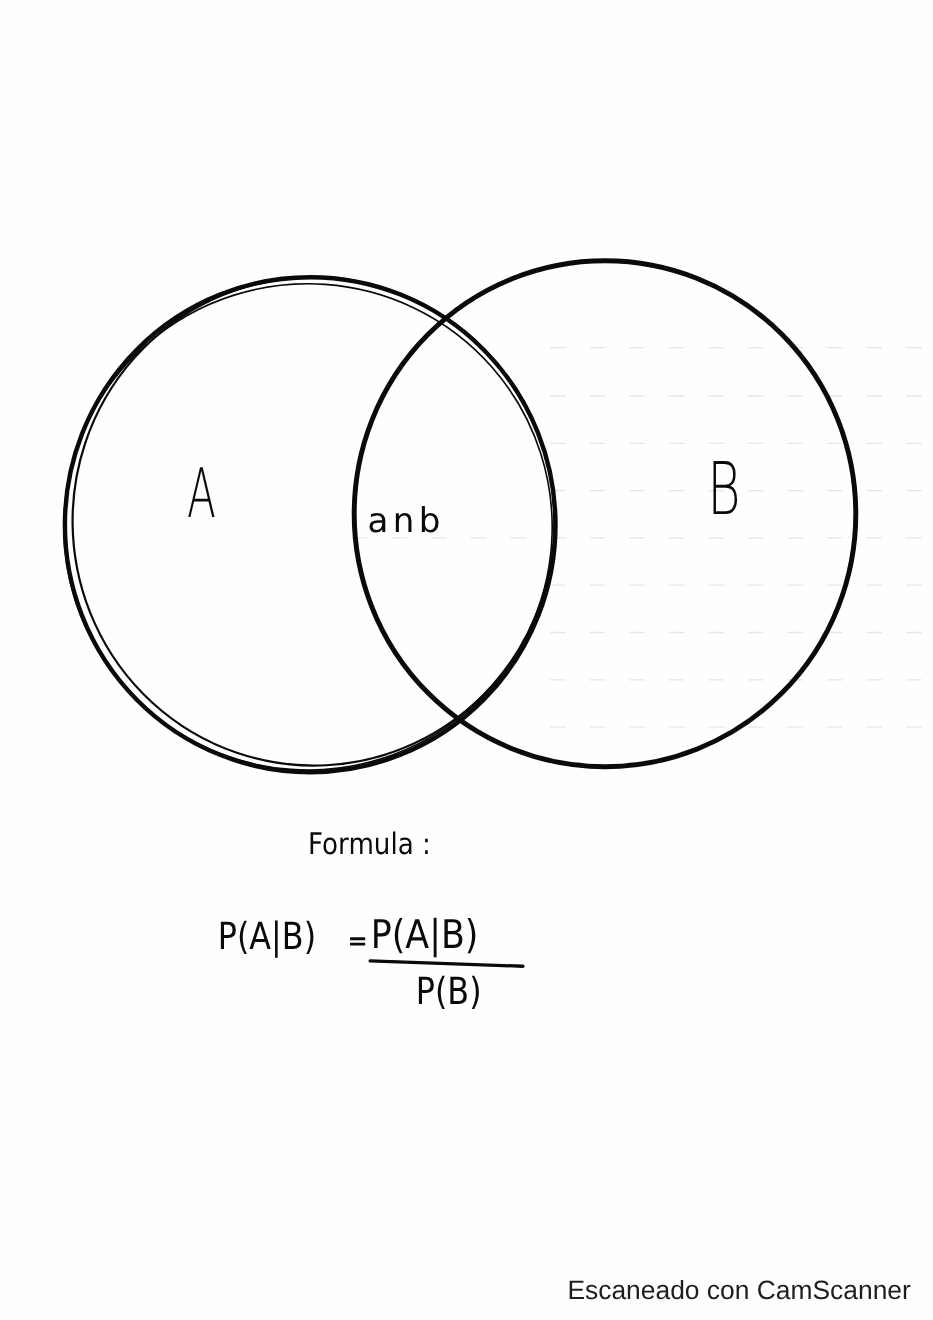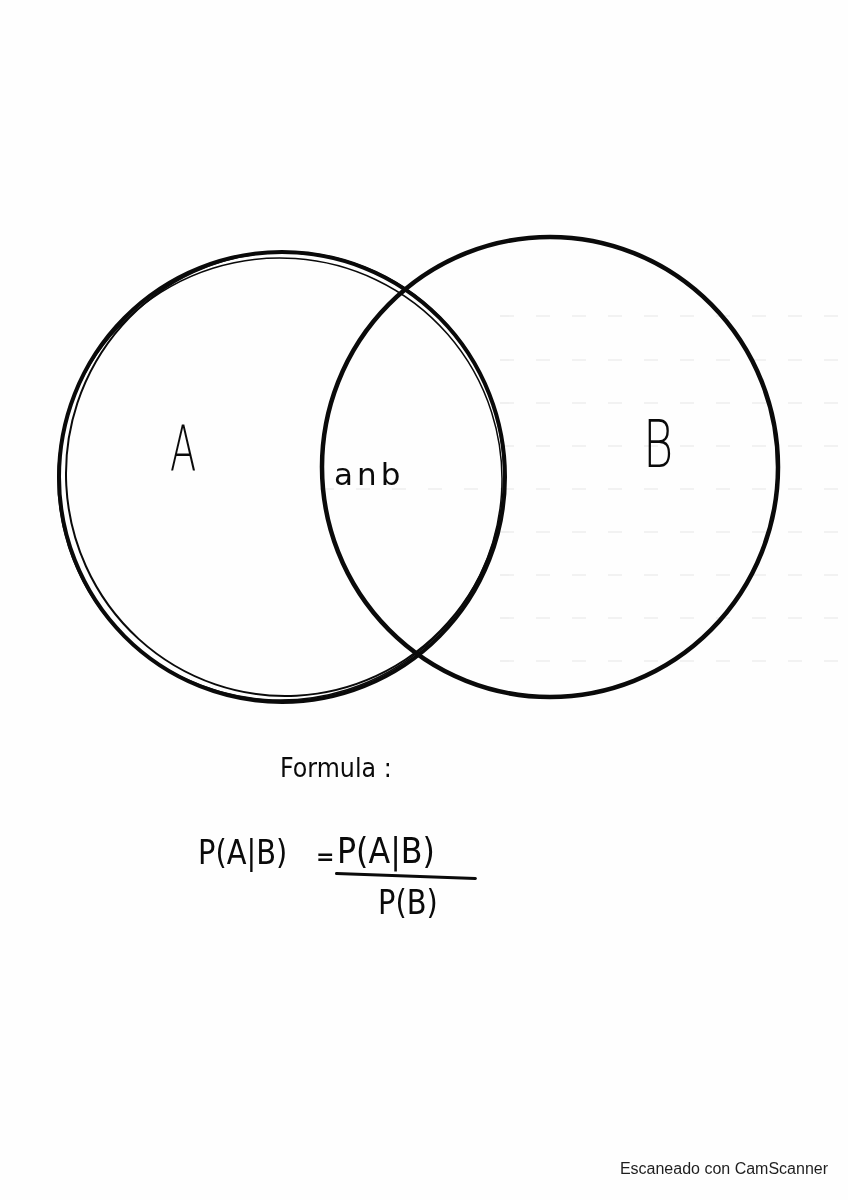--- a/index.html
+++ b/index.html
@@ -92,21 +92,21 @@
       width: 142px; height: 3px;
       background: #0a0a0a;
       transform: rotate(2deg);
       transform-origin: left center;
       border-radius: 2px;
     }
     .watermark {
       position: absolute;
       right: 20px; top: 1160px;
       font-family: "Liberation Sans", sans-serif;
-      font-size: 16px;
+      font-size: 24px;
       color: #1e1e1e;
     }
   </style>
 </head>
 <body>
 
 <div class="page">
 
   <svg class="ruled-lines" viewBox="0 0 848 1200" xmlns="http://www.w3.org/2000/svg">
     <g stroke="#e6e6e6" stroke-width="1.2" stroke-dasharray="14 22">

